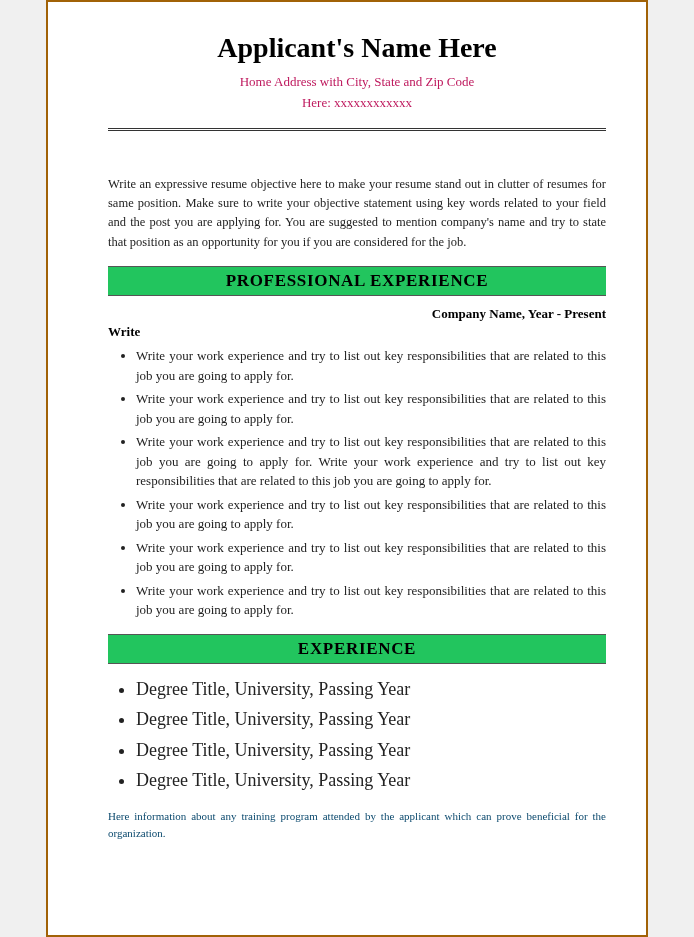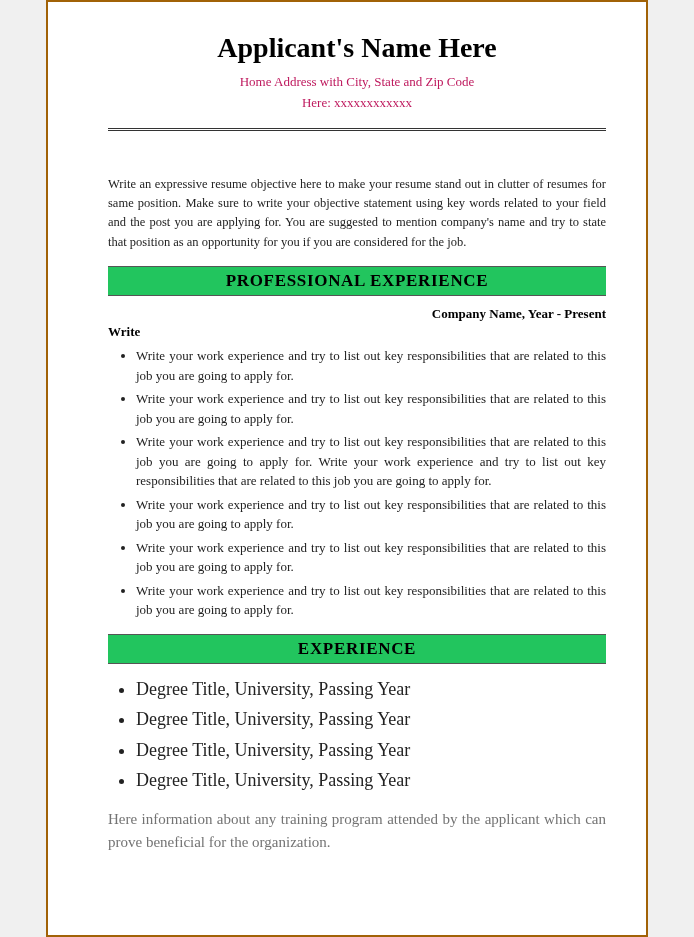--- a/index.html
+++ b/index.html
@@ -107,23 +107,23 @@
       margin-bottom: 12px;
     }
 
     .education-list li {
       font-size: 18px;
       line-height: 1.7;
       color: #222;
     }
 
     .training-info {
-      font-size: 15px;
+      font-size: 11px;
       line-height: 1.55;
-      color: #737373;
+      color: #0c4a6e;
       text-align: justify;
     }
   </style>
 </head>
 <body>
 
 <div class="page-wrapper">
 
   <div class="resume-header">
     <div class="applicant-name">Applicant's Name Here</div>

